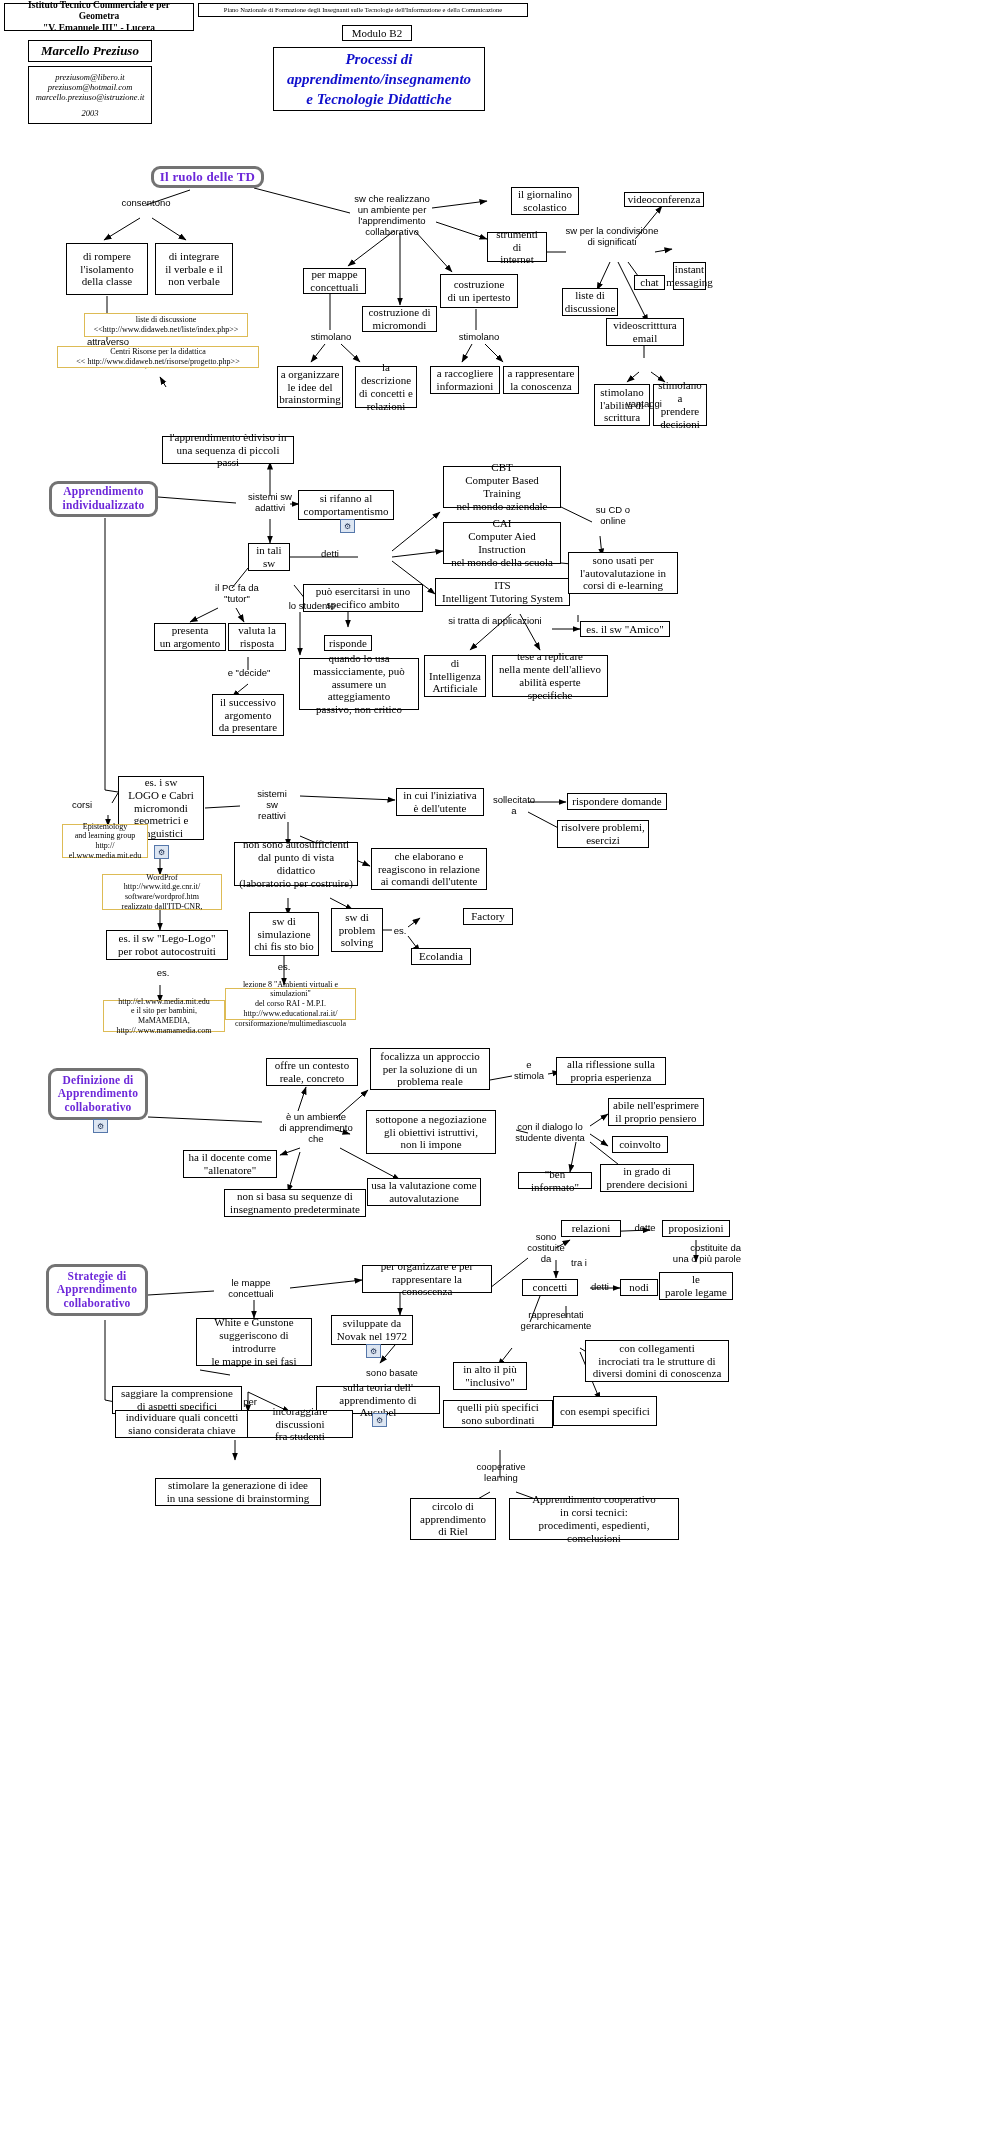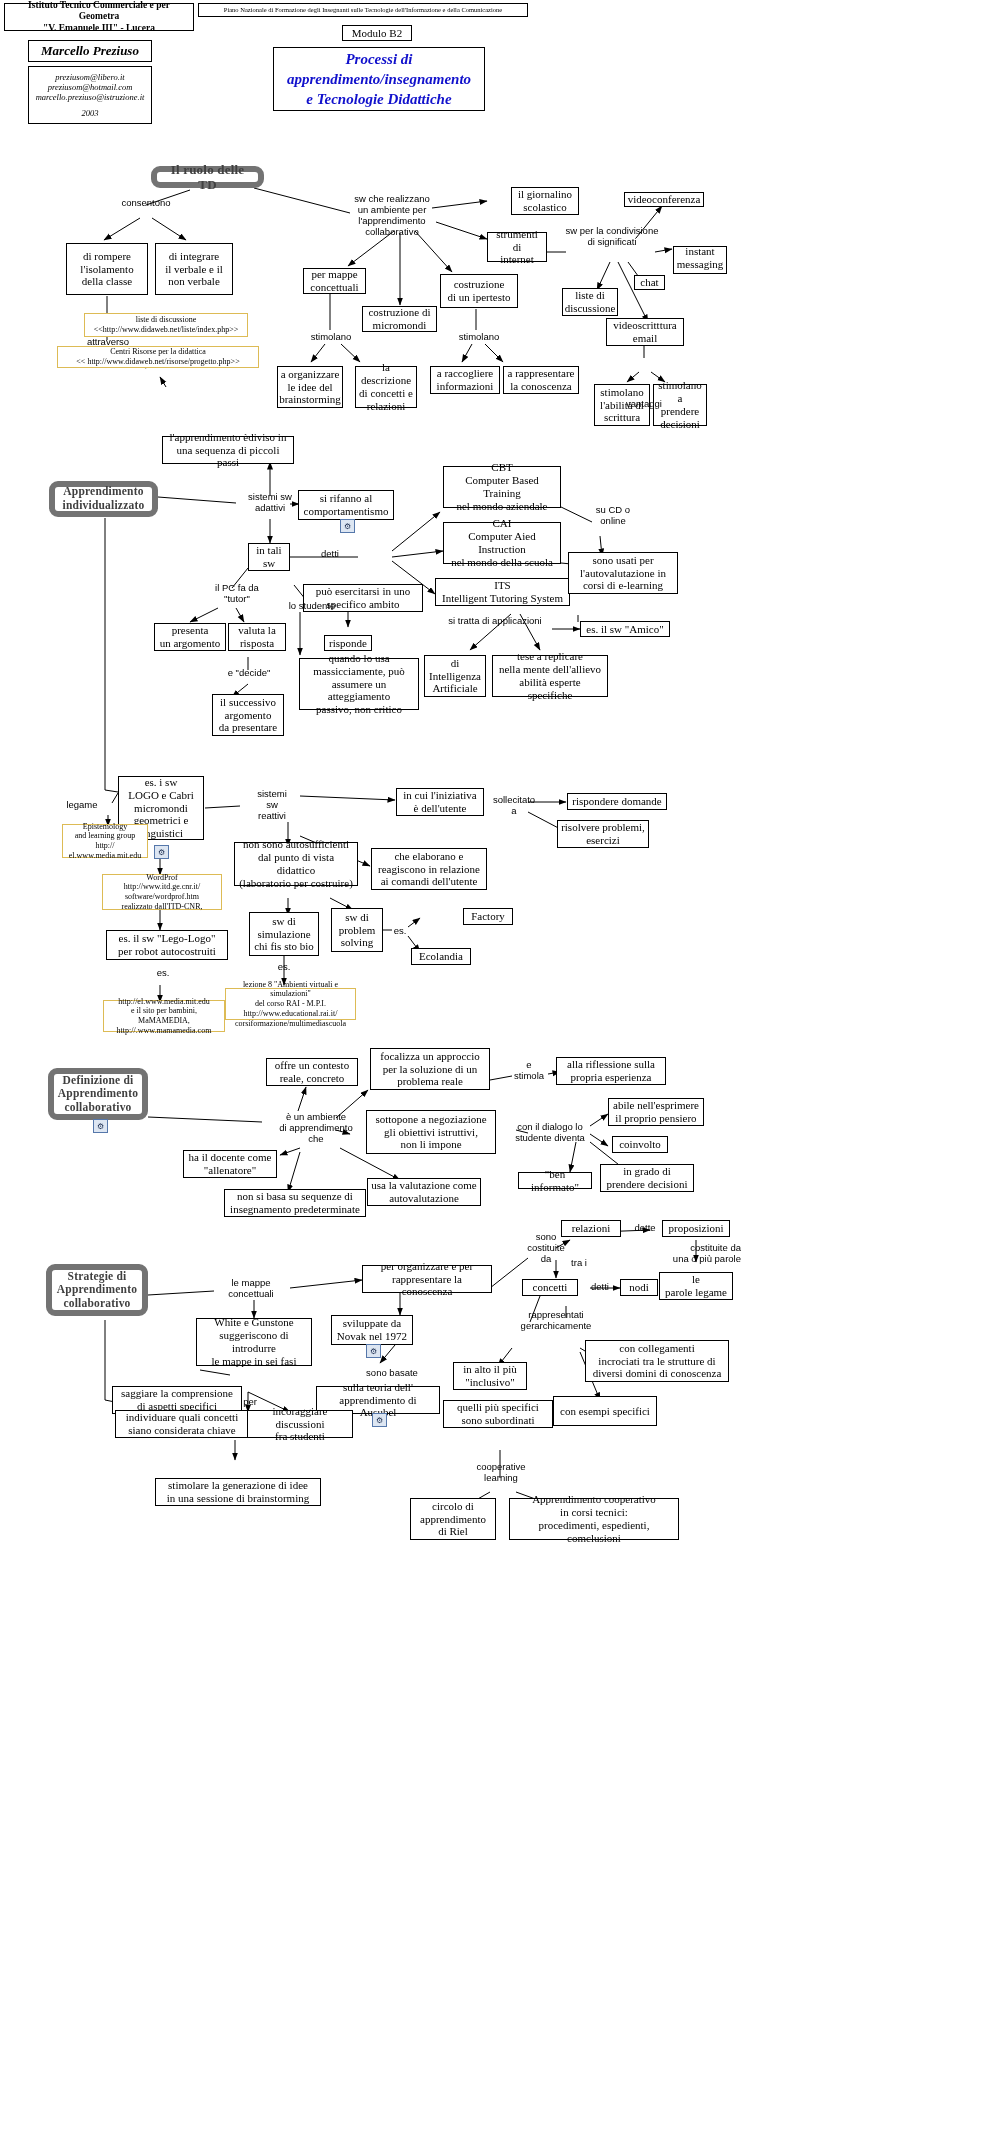--- a/index.html
+++ b/index.html
@@ -27,23 +27,23 @@
     color: #000;
     padding: 2px 3px;
     display: flex;
     flex-direction: column;
     align-items: center;
     justify-content: center;
     z-index: 5;
   }
   
   .node.head {
-    border: 6px solid #737373;
+    border: 3px solid #737373;
     border-radius: 9px;
-    color: #404040;
+    color: #6d28d9;
     font-weight: bold;
     font-size: 13px;
     letter-spacing: 0.2px;
   }
   
   .node.link {
     border: 1px solid #ddbb55;
     font-size: 8px;
     line-height: 1.22;
     color: #000;
@@ -327,21 +327,21 @@
 
   <div class="node" style="left:562px; top:288px; width:56px; height:28px;">
     <span style="white-space:pre-line">liste di
 discussione</span>
   </div>
 
   <div class="node" style="left:634px; top:275px; width:31px; height:15px;">
     <span>chat</span>
   </div>
 
-  <div class="node" style="left:673px; top:246px; width:54px; height:28px;justify-content:flex-end;">
+  <div class="node" style="left:673px; top:262px; width:33px; height:28px;">
     <span style="white-space:pre-line">instant
 messaging</span>
   </div>
 
   <div class="node" style="left:606px; top:318px; width:78px; height:28px;">
     <span style="white-space:pre-line">videoscritttura
 email</span>
   </div>
 
   <div class="lbl" style="left:307px; top:332px; width:48px;"><span>stimolano</span></div>
@@ -494,21 +494,21 @@
   </div>
 
   <div class="node" style="left:118px; top:776px; width:86px; height:64px;">
     <span style="white-space:pre-line">es. i sw
 LOGO e Cabri
 micromondi
 geometrici e
 linguistici</span>
   </div>
 
-  <div class="lbl" style="left:60px; top:800px; width:44px;"><span>legame</span></div>
+  <div class="lbl" style="left:60px; top:800px; width:44px;"><span>corsi</span></div>
 
   <div class="node link" style="left:62px; top:824px; width:86px; height:34px;">
     <span style="white-space:pre-line">Epistemology
 and learning group
 http://
 el.www.media.mit.edu</span>
   </div>
   <div class="badge" style="left:154px; top:845px;">⚙</div>
 
   <div class="node link" style="left:102px; top:874px; width:120px; height:36px;">

